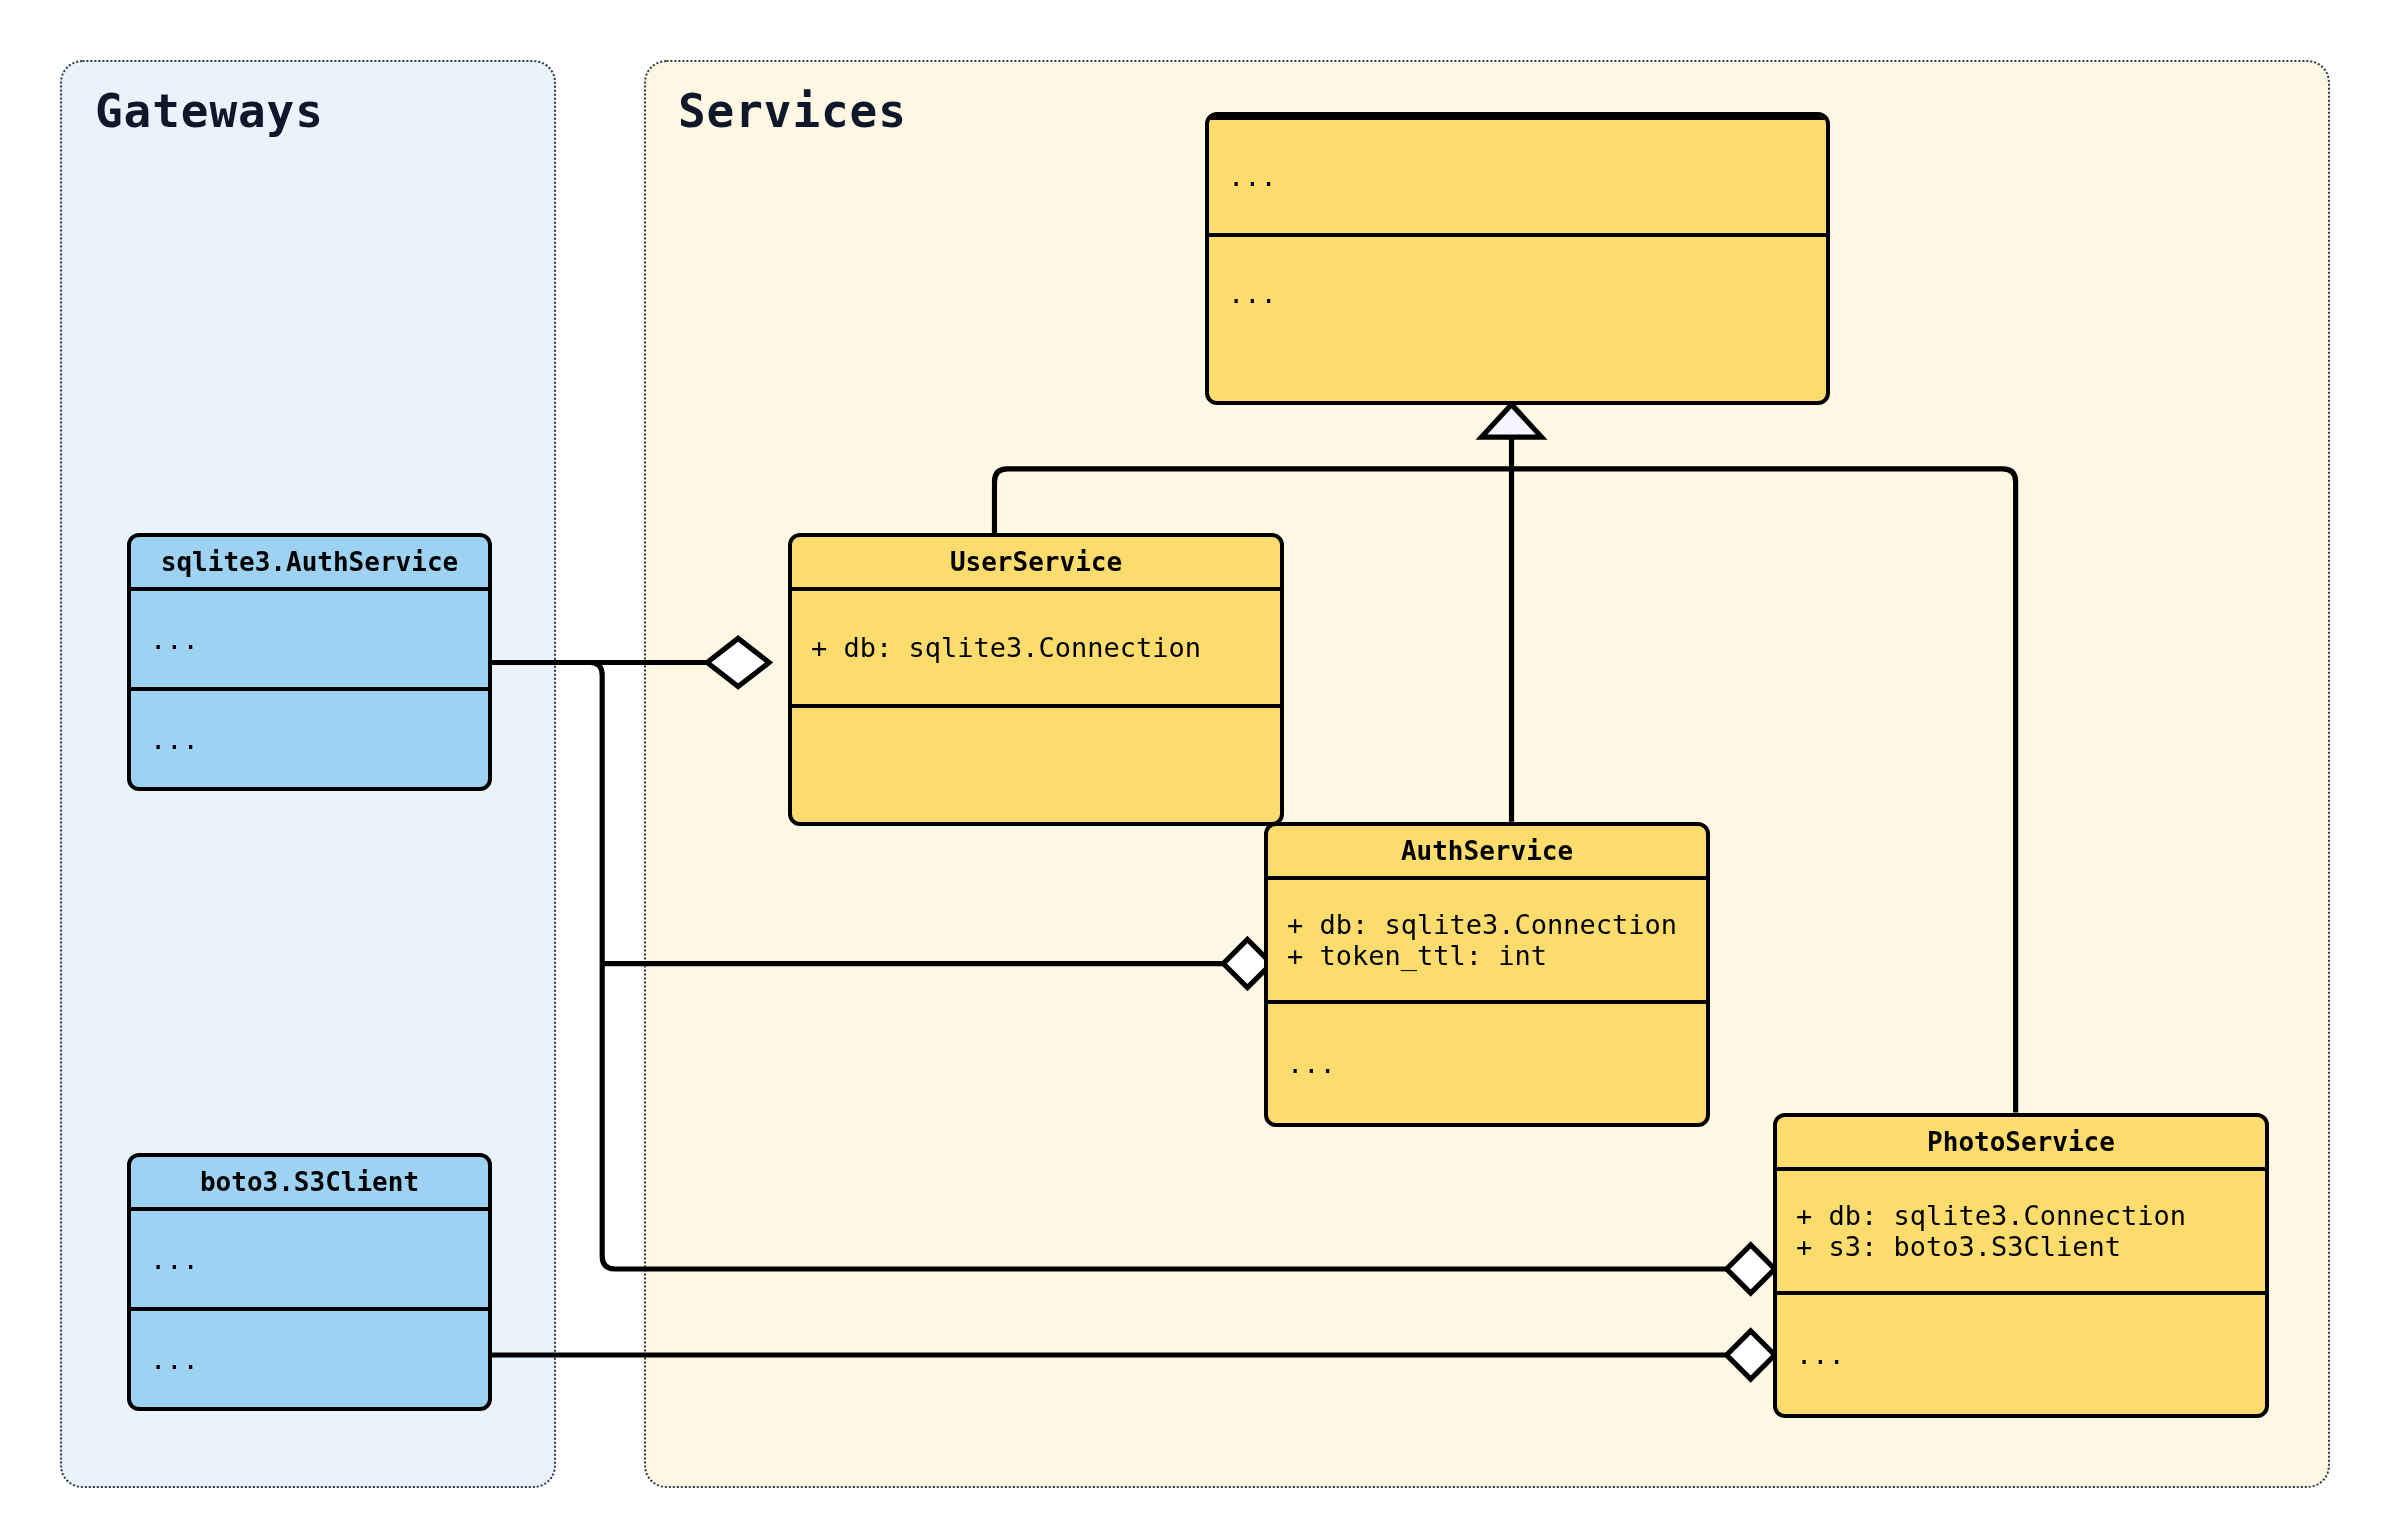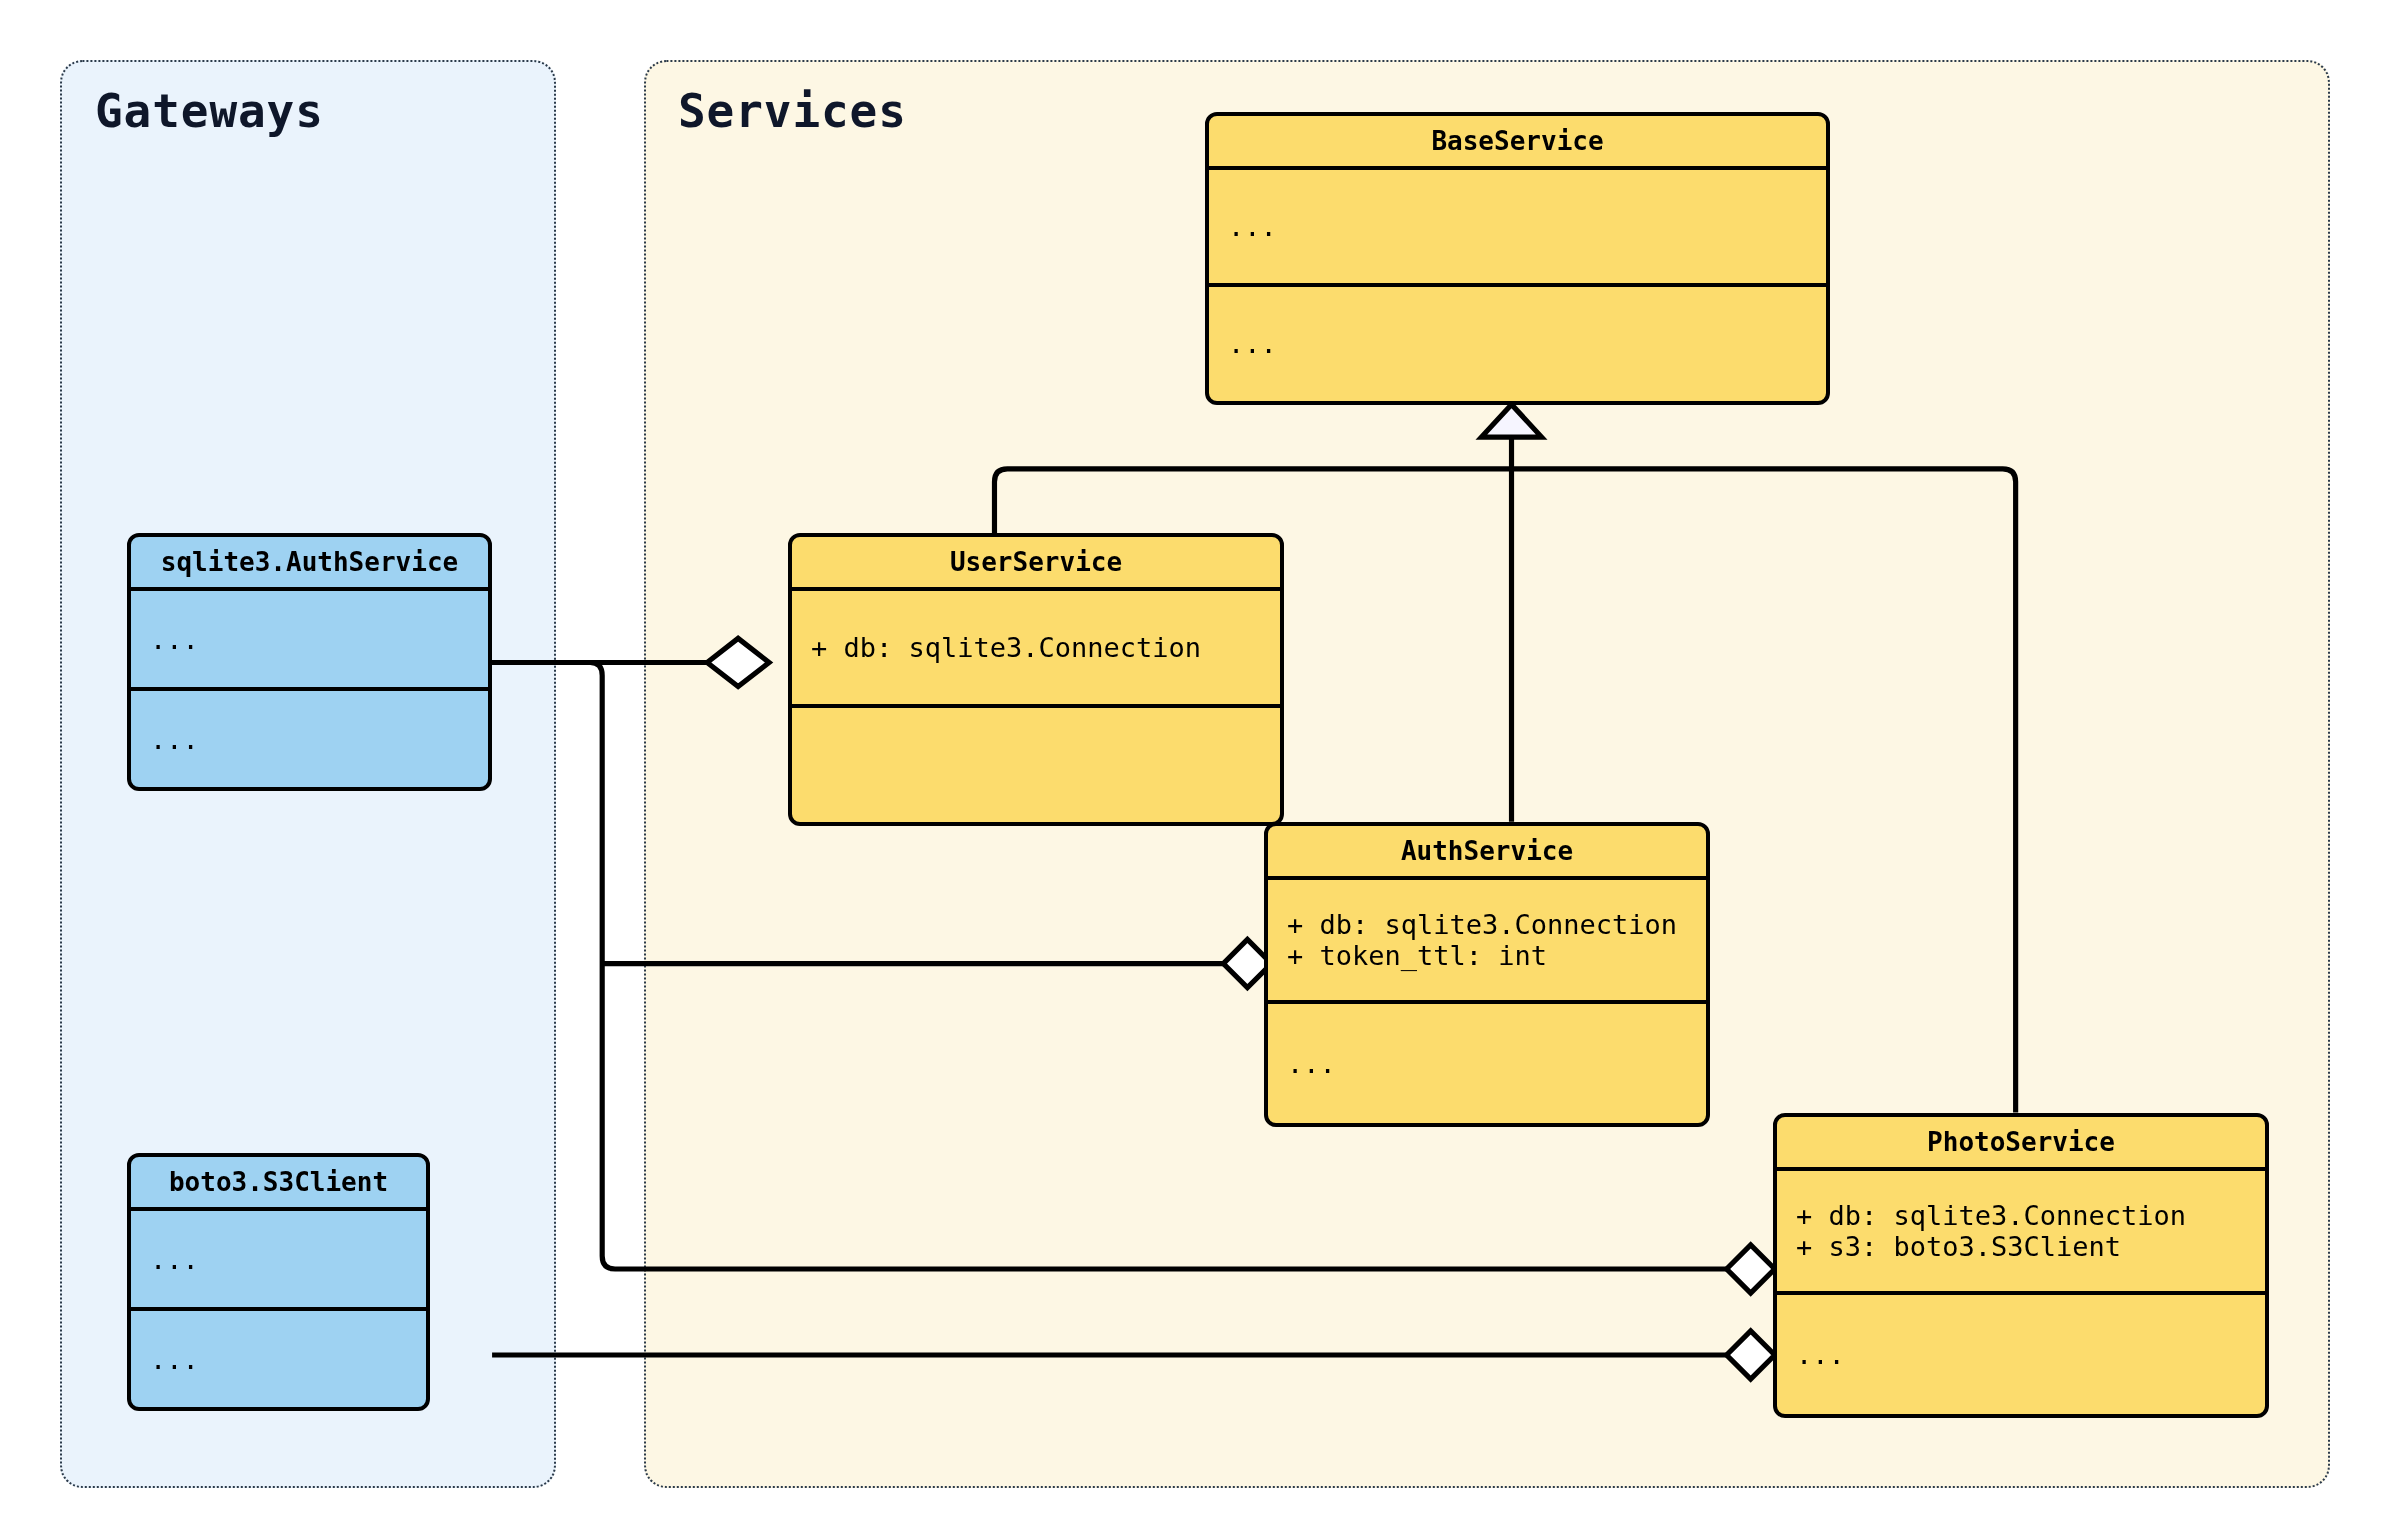--- a/index.html
+++ b/index.html
@@ -131,39 +131,36 @@
           <div class="member-list">
             <div class="row">...</div>
           </div>
         </div>
         <div class="compartment divided" style="height: 100px;">
           <div class="member-list">
             <div class="row">...</div>
           </div>
         </div>
       </div>
-      <div class="klass gateway" id="class-boto3-s3client" style="left: 127px; top: 1153px; width: 303px; height: 258px; background: rgb(158, 210, 242);">
+      <div class="klass gateway" id="class-boto3-s3client" style="left: 127px; top: 1153px; width: 365px; height: 258px; background: rgb(158, 210, 242);">
         <div class="compartment" style="height: 50px;">
           <div class="klass-name">boto3.S3Client</div>
         </div>
         <div class="compartment divided" style="height: 100px;">
           <div class="member-list">
             <div class="row">...</div>
           </div>
         </div>
         <div class="compartment divided" style="height: 100px;">
           <div class="member-list">
             <div class="row">...</div>
           </div>
         </div>
       </div>
       <div class="klass" id="class-baseservice" style="left: 1205px; top: 112px; width: 625px; height: 293px; background: rgb(252, 220, 109);">
-        <div class="compartment" style="height: 50px;">
-          <div class="klass-name">BaseService</div>
-        </div>
         <div class="compartment divided" style="height: 117px;">
           <div class="member-list">
             <div class="row">...</div>
           </div>
         </div>
         <div class="compartment divided" style="height: 117px;">
           <div class="member-list">
             <div class="row">...</div>
           </div>
         </div>

